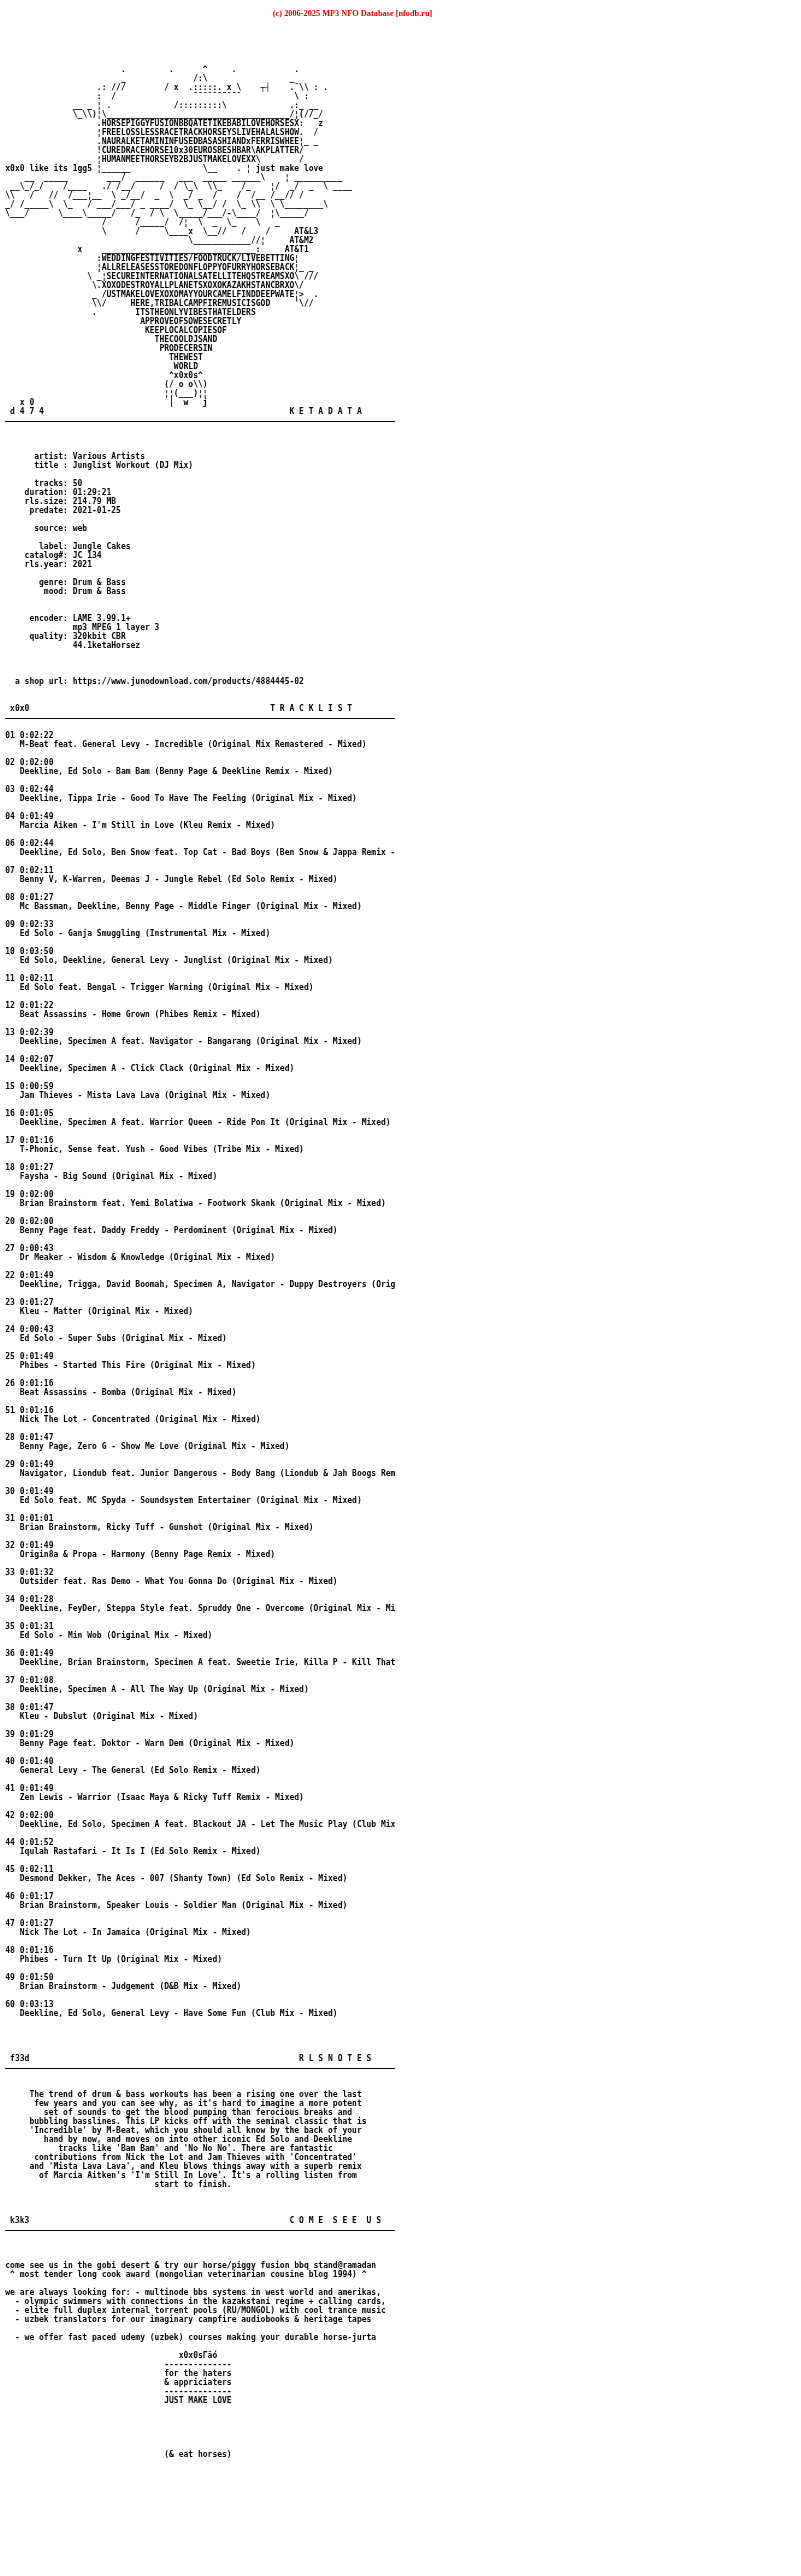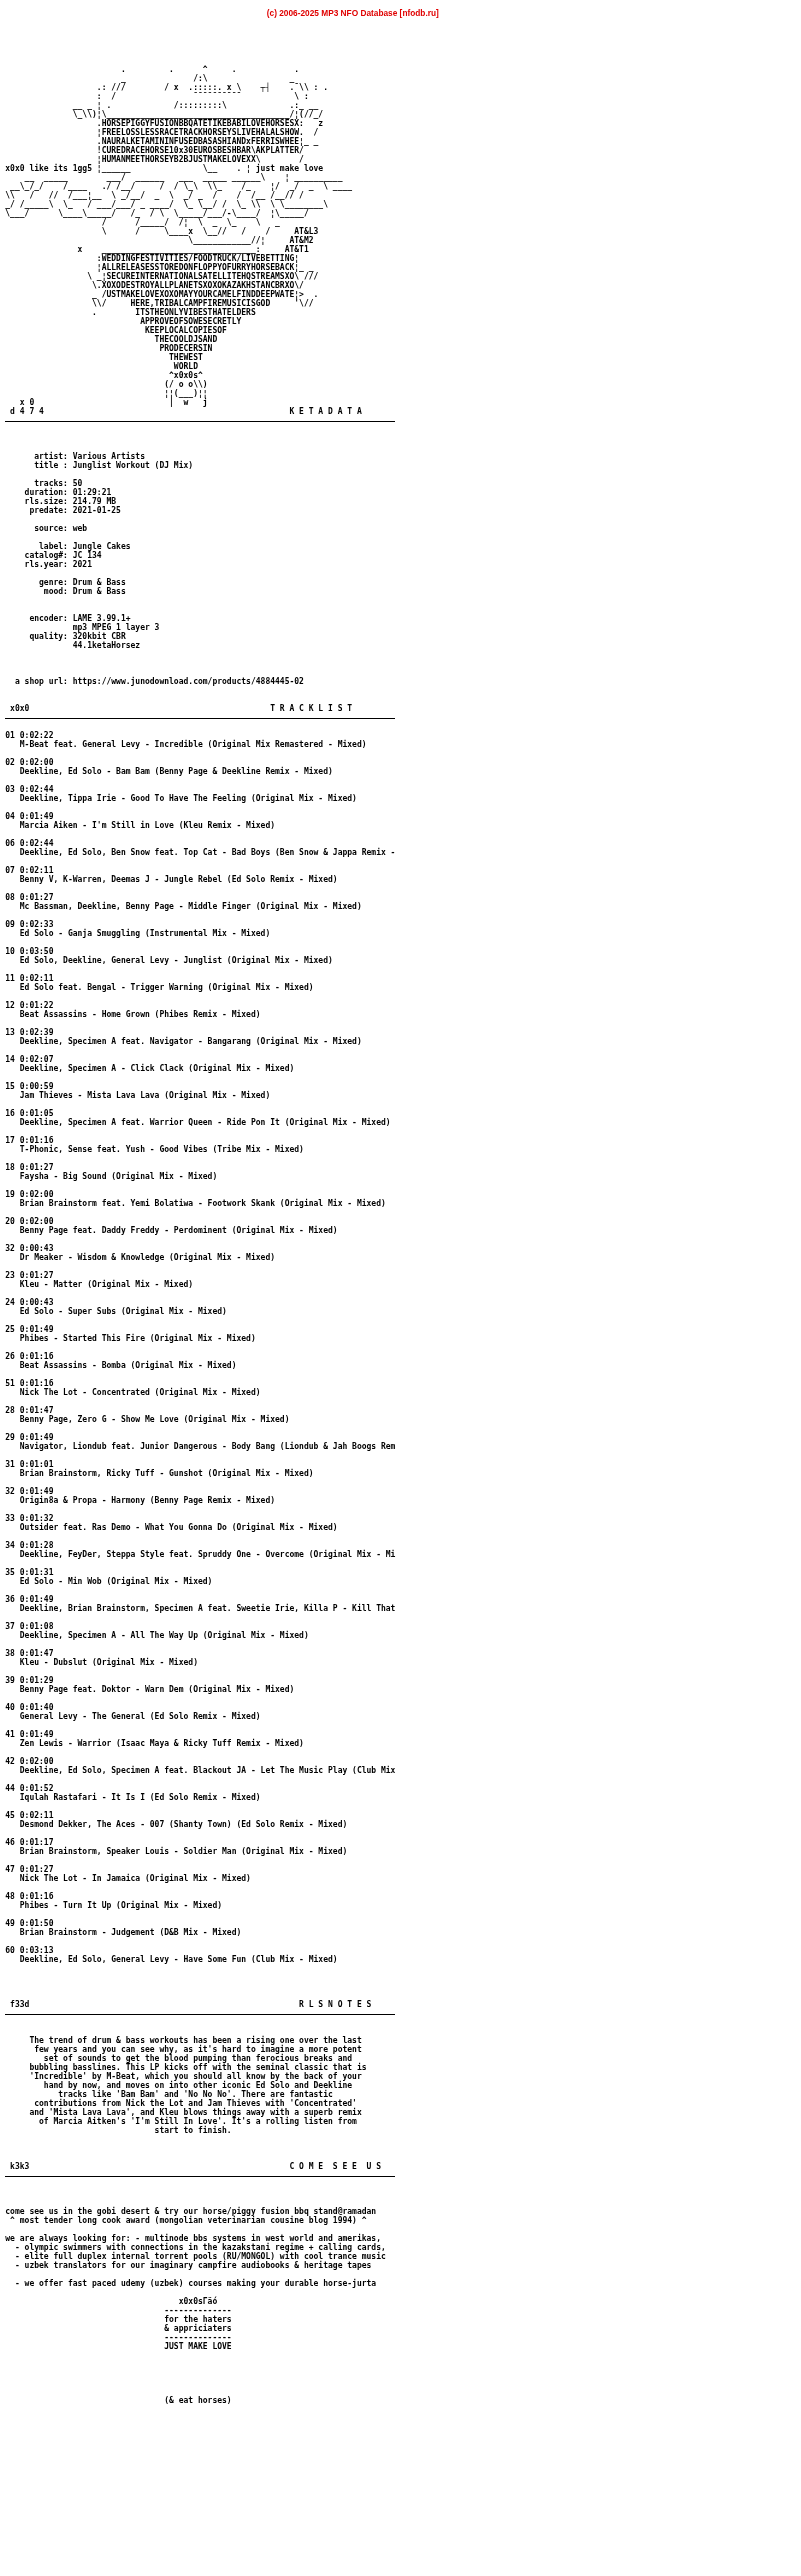--- a/index.html
+++ b/index.html
@@ -1,20 +1,20 @@
 <!DOCTYPE html>
 <html style="font-size:12px"><head>
 <meta charset="utf-8">
 <style>
   html, body { margin: 0; padding: 0; background: #ffffff; }
   body { width: 801px; height: 2576px; position: relative; overflow: hidden; }
   .site-header {
     position: absolute; top: 0; left: 0; width: 701px; height: 10.5px;
     text-align: center; color: #e00000;
-    font-family: Liberation Sans, sans-serif; font-size: 8.3px; line-height: 9px;
+    font-family: Liberation Serif, serif; font-size: 8.3px; line-height: 9px;
     font-weight: bold; white-space: pre;
   }
   .site-header a { color: #e00000; text-decoration: none; }
   .nfo {
     position: absolute; left: 5.3px; top: 65px; margin: 0;
     font-family: "DejaVu Sans Mono", monospace; font-size: 8px; line-height: 9px;
     color: #000000; white-space: pre; font-weight: bold;
   }
   .nfo-block { display: block; white-space: pre; }
   .rule { display: block; height: 9px; position: relative; }
@@ -148,22 +148,25 @@
 
 </span></span><span class="track"><span>18 0:01:27
 </span><span>   Faysha - Big Sound (Original Mix - Mixed)
 
 </span></span><span class="track"><span>19 0:02:00
 </span><span>   Brian Brainstorm feat. Yemi Bolatiwa - Footwork Skank (Original Mix - Mixed)
 
 </span></span><span class="track"><span>20 0:02:00
 </span><span>   Benny Page feat. Daddy Freddy - Perdominent (Original Mix - Mixed)
 
-</span></span><span class="track"><span>32 0:00:43
+</span></span><span class="track"><span>27 0:00:43
 </span><span>   Dr Meaker - Wisdom &amp; Knowledge (Original Mix - Mixed)
+
+</span></span><span class="track"><span>22 0:01:49
+</span><span>   Deekline, Trigga, David Boomah, Specimen A, Navigator - Duppy Destroyers (Orig
 
 </span></span><span class="track"><span>23 0:01:27
 </span><span>   Kleu - Matter (Original Mix - Mixed)
 
 </span></span><span class="track"><span>24 0:00:43
 </span><span>   Ed Solo - Super Subs (Original Mix - Mixed)
 
 </span></span><span class="track"><span>25 0:01:49
 </span><span>   Phibes - Started This Fire (Original Mix - Mixed)
 
@@ -171,20 +174,23 @@
 </span><span>   Beat Assassins - Bomba (Original Mix - Mixed)
 
 </span></span><span class="track"><span>51 0:01:16
 </span><span>   Nick The Lot - Concentrated (Original Mix - Mixed)
 
 </span></span><span class="track"><span>28 0:01:47
 </span><span>   Benny Page, Zero G - Show Me Love (Original Mix - Mixed)
 
 </span></span><span class="track"><span>29 0:01:49
 </span><span>   Navigator, Liondub feat. Junior Dangerous - Body Bang (Liondub &amp; Jah Boogs Rem
+
+</span></span><span class="track"><span>30 0:01:49
+</span><span>   Ed Solo feat. MC Spyda - Soundsystem Entertainer (Original Mix - Mixed)
 
 </span></span><span class="track"><span>31 0:01:01
 </span><span>   Brian Brainstorm, Ricky Tuff - Gunshot (Original Mix - Mixed)
 
 </span></span><span class="track"><span>32 0:01:49
 </span><span>   Origin8a &amp; Propa - Harmony (Benny Page Remix - Mixed)
 
 </span></span><span class="track"><span>33 0:01:32
 </span><span>   Outsider feat. Ras Demo - What You Gonna Do (Original Mix - Mixed)
 

